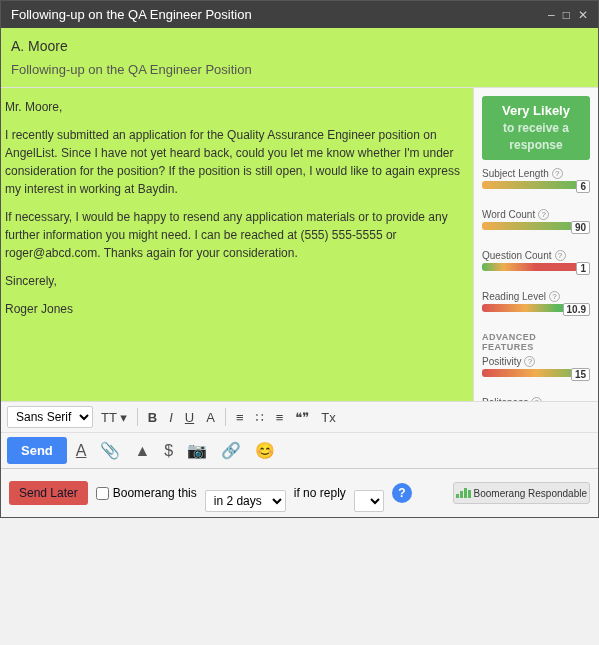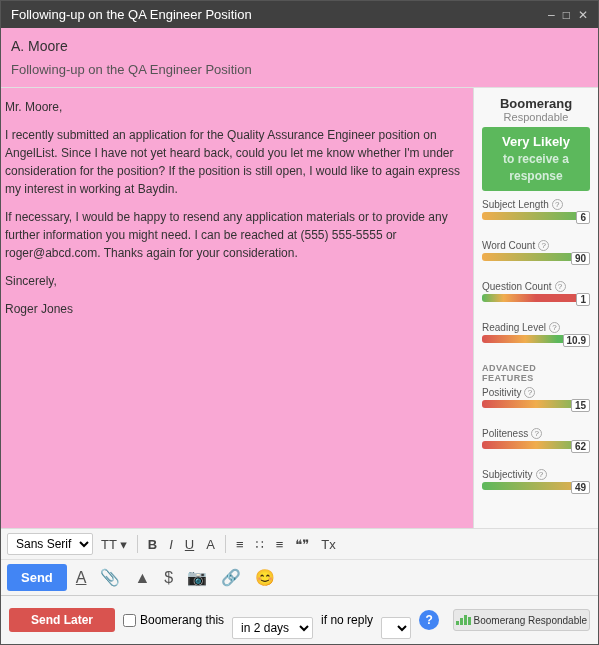--- a/index.html
+++ b/index.html
@@ -1,33 +1,33 @@
 <!DOCTYPE html>
 <html><head>
   <meta charset="utf-8">
   <style>
     * { box-sizing: border-box; margin: 0; padding: 0; }
     body { font-family: Arial, sans-serif; font-size: 13px; background: #f1f1f1; width: 599px; height: 645px; overflow: hidden; }
 
-    .window { width: 599px; height: 645px; display: flex; flex-direction: column; border: 1px solid #555; }
+    .window { width: 599px; height: 518px; display: flex; flex-direction: column; border: 1px solid #555; }
 
     .title-bar {
       background: #404040;
       color: #fff;
       padding: 6px 10px;
       font-size: 13px;
       display: flex;
       align-items: center;
       justify-content: space-between;
       flex-shrink: 0;
     }
     .title-bar-controls { display: flex; gap: 8px; }
     .title-bar-btn { color: #ccc; font-size: 12px; cursor: pointer; }
 
-    .email-area { display: flex; flex: 1; flex-direction: column; background: #f9a8d4; overflow: hidden; }
+    .email-area { display: flex; flex: 1; flex-direction: column; background: #bef264; overflow: hidden; }
 
     .email-header { padding: 6px 10px; border-bottom: 1px solid #e0e0e0; }
     .email-header .to-field { font-size: 14px; color: #333; padding: 4px 0; }
     .email-header .subject-field { font-size: 13px; color: #555; padding: 4px 0; }
 
     .email-body-wrapper { display: flex; flex: 1; overflow: hidden; }
 
     .email-body {
       flex: 1;
       padding: 10px 4px;
@@ -181,27 +181,27 @@
       border-top: 1px solid #ccc;
       display: flex;
       align-items: center;
       padding: 5px 8px;
       gap: 8px;
       flex-shrink: 0;
       font-size: 12px;
     }
     .send-later-btn {
       background: #d9534f;
-      color: #ffffff;
+      color: #0f172a;
       border: none;
       border-radius: 3px;
-      padding: 5px 22px;
-      font-size: 12px;
-      cursor: pointer;
-      font-weight: bold;
+      padding: 5px 10px;
+      font-size: 12px;
+      cursor: pointer;
+      font-weight: normal;
     }
     .boomerang-check { display: flex; align-items: center; gap: 4px; }
     .boomerang-check input { cursor: pointer; }
     .days-select {
       border: 1px solid #ccc;
       background: #fff;
       padding: 2px 4px;
       font-size: 12px;
       border-radius: 2px;
       cursor: pointer;
@@ -294,24 +294,20 @@
 
       <div class="email-body">
         <p>Mr. Moore,</p>
         <p>I recently submitted an application for the Quality Assurance Engineer position on AngelList. Since I have not yet heard back, could you let me know whether I'm under consideration for the position? If the position is still open, I would like to again express my interest in working at Baydin.</p>
         <p>If necessary, I would be happy to resend any application materials or to provide any further information you might need. I can be reached at (555) 555-5555 or roger@abcd.com. Thanks again for your consideration.</p>
         <p>Sincerely,</p>
         <p>Roger Jones</p>
       </div>
 
       <div class="sidebar">
-        <div class="sidebar-header">
-          <div class="brand">Boomerang</div>
-          <div class="sub">Respondable</div>
-        </div>
 
         <div class="likelihood-badge">
           <div class="main">Very Likely</div>
           <div class="sub">to receive a response</div>
         </div>
 
         <div class="metric">
           <div class="metric-label">
             <span>Subject Length</span>
             <span class="metric-help">?</span>

